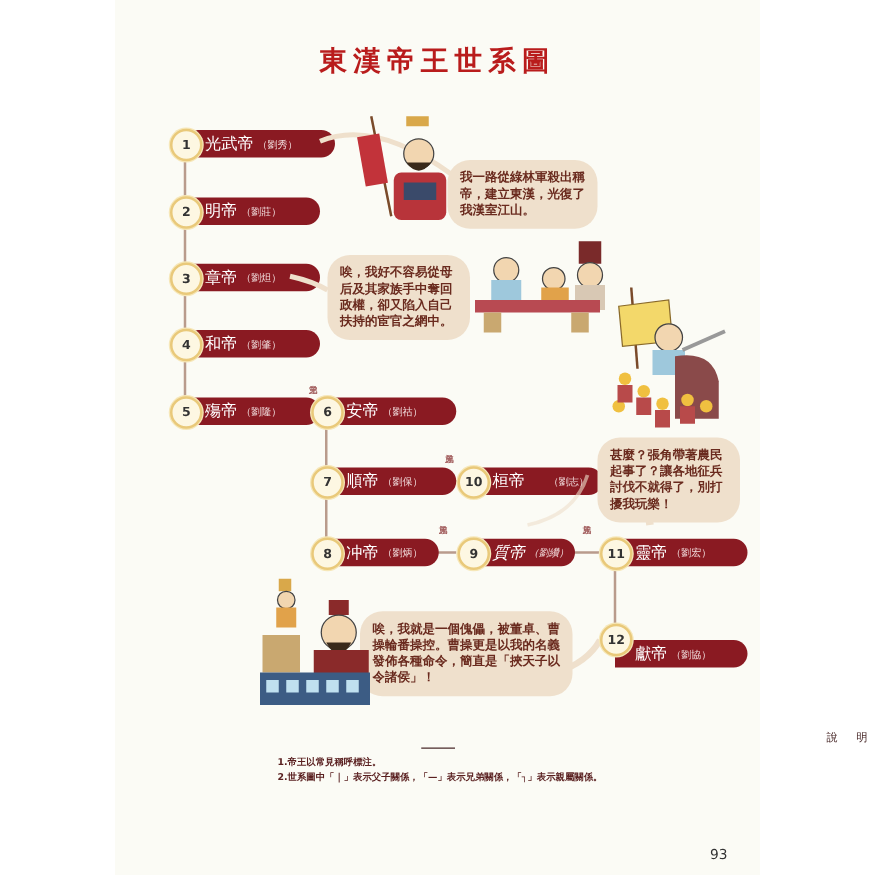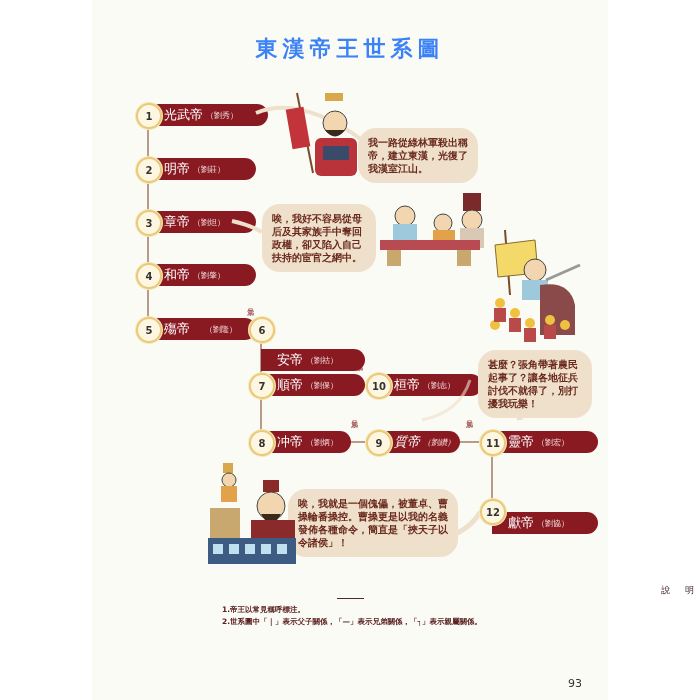--- a/index.html
+++ b/index.html
@@ -1,20 +1,20 @@
 <!DOCTYPE html>
 <html><head>
 <meta charset="utf-8">
 <style>
   html, body { margin:0; padding:0; }
   body { width:700px; height:700px; background:#ffffff; position:relative; overflow:hidden;
          font-family:"DejaVu Sans", sans-serif; }
   .page { position:absolute; left:92px; top:0; width:516px; height:700px; background:#fbfbf5; }
   .title { position:absolute; left:0; top:34px; width:700px; text-align:center;
-           font-size:22px; font-weight:bold; color:#3b82f6; letter-spacing:5px; }
+           font-size:22px; font-weight:bold; color:#b91c1c; letter-spacing:5px; }
   .vline { position:absolute; width:2px; background:#b99b8c; }
   .hline { position:absolute; height:2px; background:#b99b8c; }
   .node { position:absolute; height:24px; }
   .pill { position:absolute; left:12px; top:1px; height:22px; background:#8a1a22; border-radius:0 11px 11px 0;
           color:#fff; display:flex; align-items:center; padding-left:16px; white-space:nowrap; }
   .pill .name { font-size:13px; }
   .pill .personal { font-size:8px; margin-left:3px; color:#f1dcdc; }
   .circle { position:absolute; left:0; top:0; width:22px; height:22px; border-radius:50%;
             background:#fdf7e2; border:2px solid #e9c97a; box-shadow:0 0 0 1px #f6e7b8;
             display:flex; align-items:center; justify-content:center; font-size:10px; color:#333; font-weight:bold; z-index:2; }
@@ -70,42 +70,42 @@
 </div>
 <div class="node" style="left:136px;top:263px;">
   <div class="circle">4</div>
   <div class="pill" style="width:92px;">
       <span class="name">和帝</span>
       <span class="personal">（劉肇）</span>
     </div>
 </div>
 <div class="node" style="left:136px;top:317px;">
   <div class="circle">5</div>
-  <div class="pill" style="width:92px;gap:12px;">
+  <div class="pill" style="width:92px;">
       <span class="name">殤帝</span>
       <span class="personal">（劉隆）</span>
     </div>
 </div>
 <div class="node" style="left:249px;top:317px;">
   <div class="circle">6</div>
-  <div class="pill" style="width:88px;margin-top:31px;">
+  <div class="pill" style="width:88px;">
       <span class="name">安帝</span>
       <span class="personal">（劉祜）</span>
     </div>
 </div>
 <div class="node" style="left:249px;top:373px;">
   <div class="circle">7</div>
   <div class="pill" style="width:88px;">
       <span class="name">順帝</span>
       <span class="personal">（劉保）</span>
     </div>
 </div>
 <div class="node" style="left:366px;top:373px;">
   <div class="circle">10</div>
-  <div class="pill" style="width:88px;">
+  <div class="pill" style="width:88px;gap:16px;">
       <span class="name">桓帝</span>
       <span class="personal">（劉志）</span>
     </div>
 </div>
 <div class="node" style="left:249px;top:430px;">
   <div class="circle">8</div>
   <div class="pill" style="width:74px;">
       <span class="name">冲帝</span>
       <span class="personal">（劉炳）</span>
     </div>

